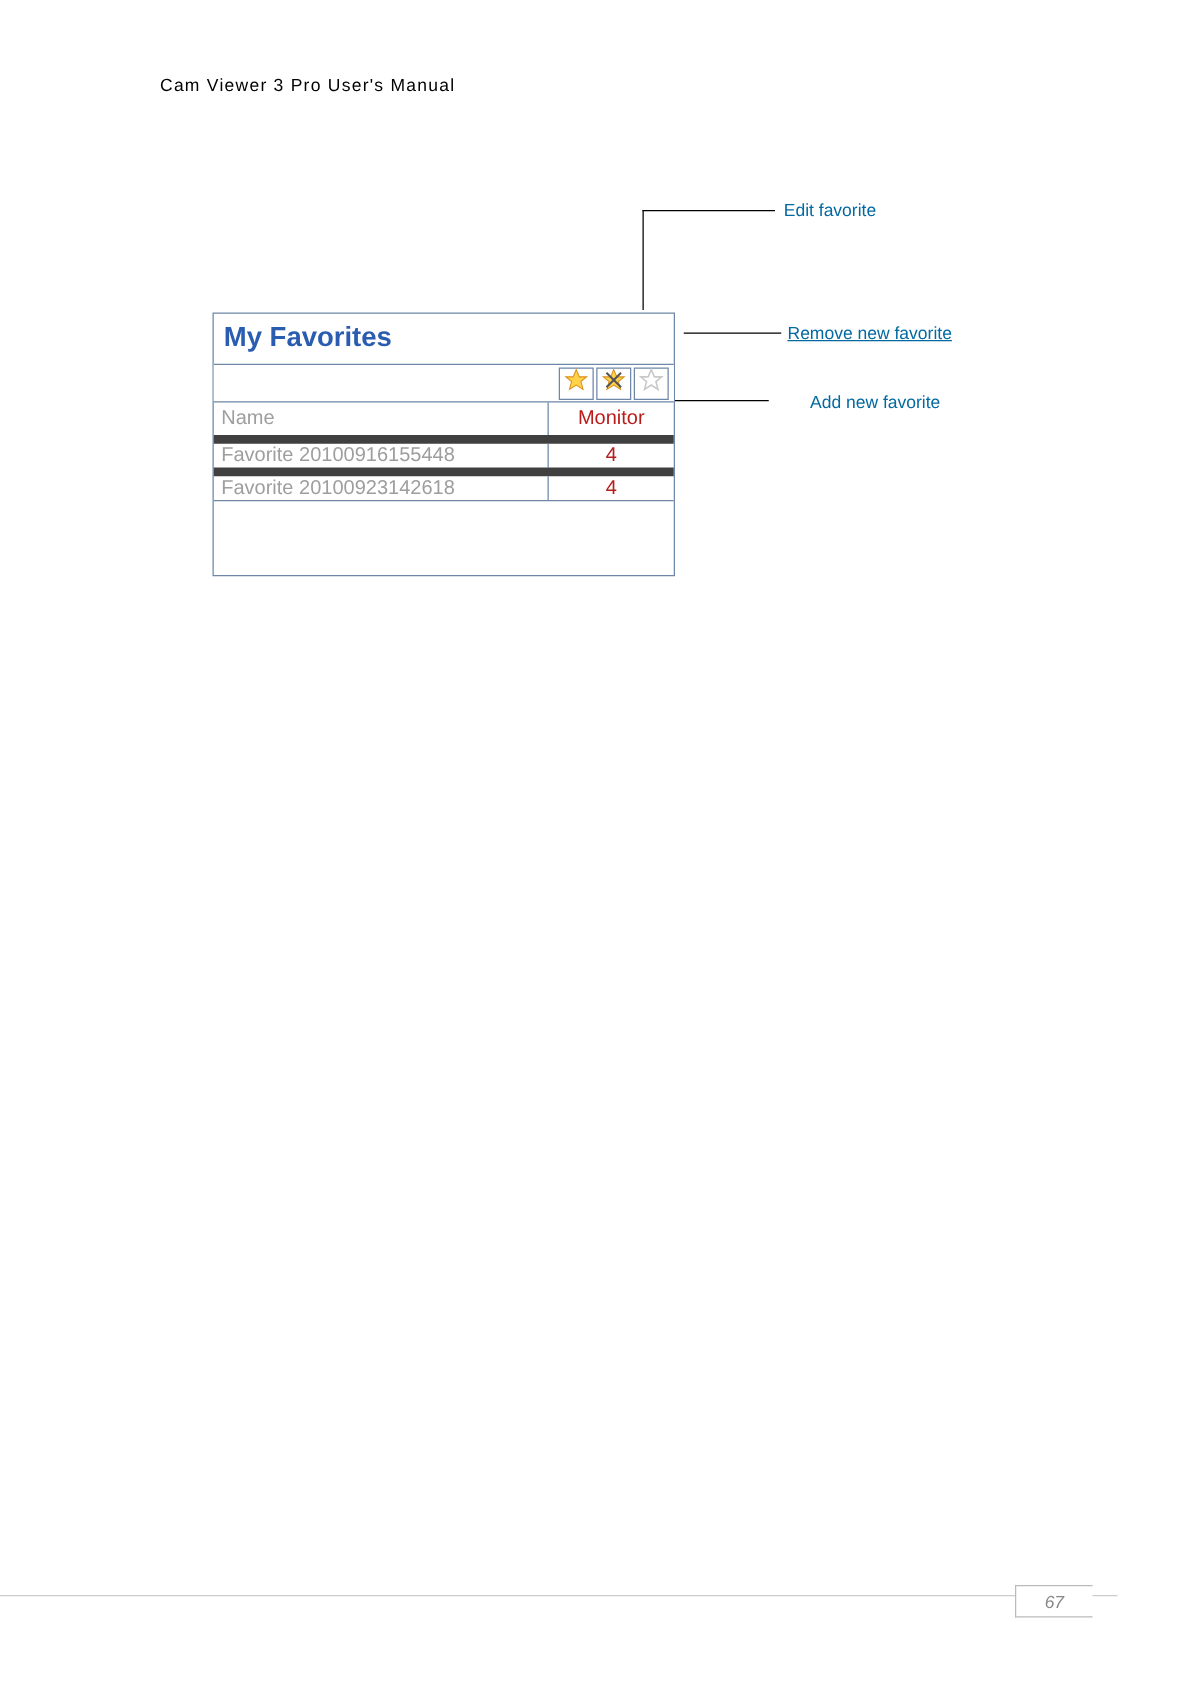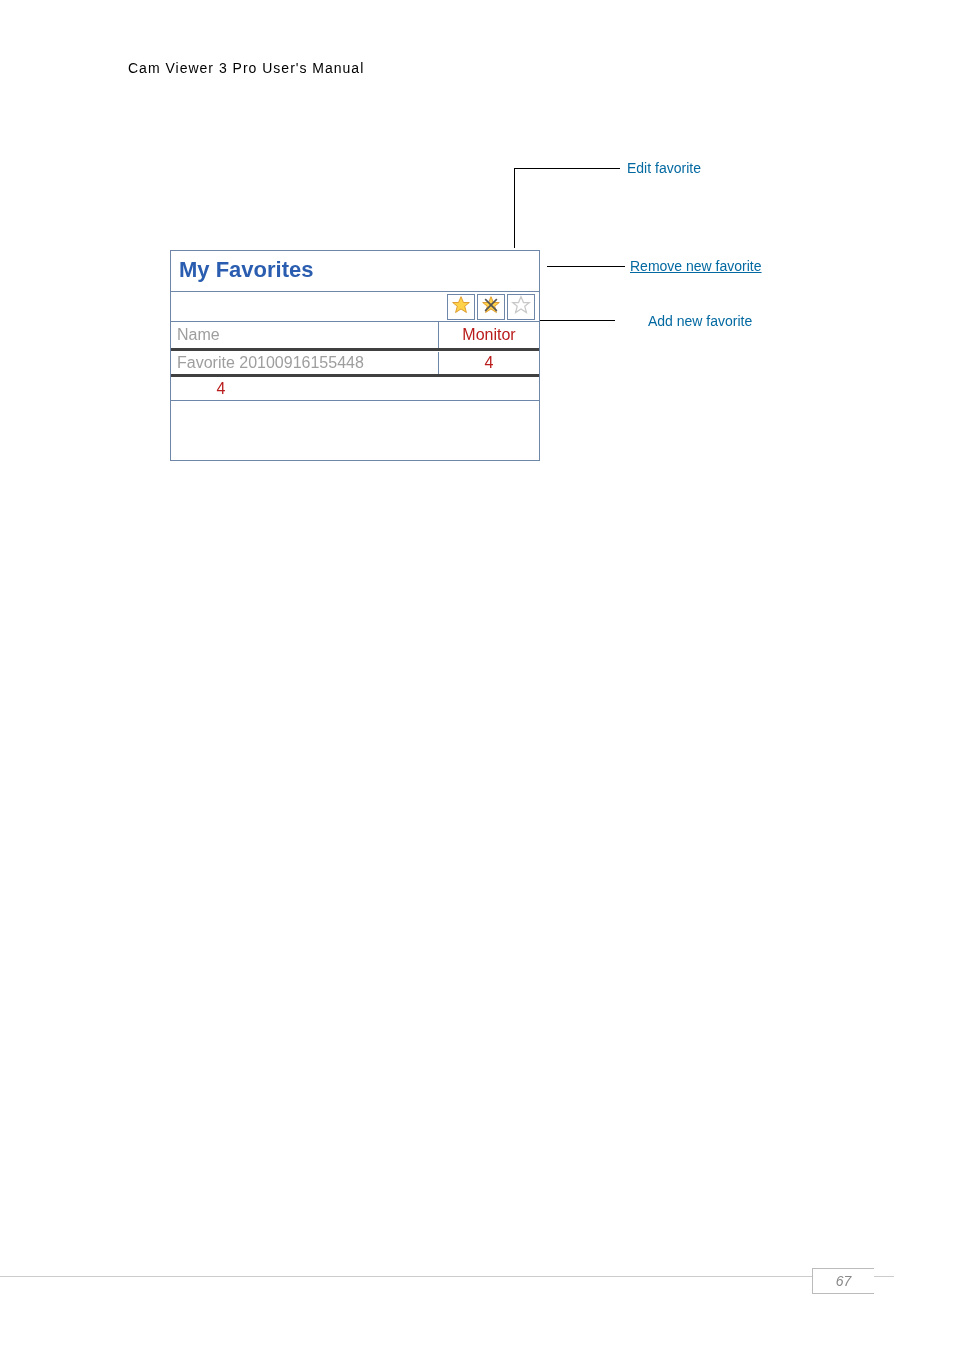--- a/index.html
+++ b/index.html
@@ -80,21 +80,21 @@
   }
   .table {
     border-top: 1px solid #6e87a8;
     display: flex;
     flex-direction: column;
   }
   .table-row {
     display: flex;
     height: 26px;
   }
-  .table-row + .table-row { border-top: 3px solid #404040; align-items: flex-end; }
+  .table-row + .table-row { border-top: 7px solid #404040; }
   .cell-name {
     flex: 1;
     padding: 2px 6px;
     font-family: Verdana, Arial, sans-serif;
     font-size: 16px;
     color: #9e9e9e;
     display: flex;
     align-items: center;
     border-right: 1px solid #6e87a8;
   }
@@ -192,20 +192,21 @@
   <div class="table">
     <div class="table-row">
       <div class="cell-name">Name</div>
       <div class="cell-monitor">Monitor</div>
     </div>
     <div class="table-row">
       <div class="cell-name">Favorite 20100916155448</div>
       <div class="cell-monitor">4</div>
     </div>
     <div class="table-row">
+      <div class="cell-name">Favorite 20100923142618</div>
       <div class="cell-monitor">4</div>
     </div>
   </div>
   <div class="extra-space"></div>
 </div>
 
 <div class="footer-line"></div>
 <div class="page-number-box">67</div>
 <div class="page-number-tail"></div>
 

